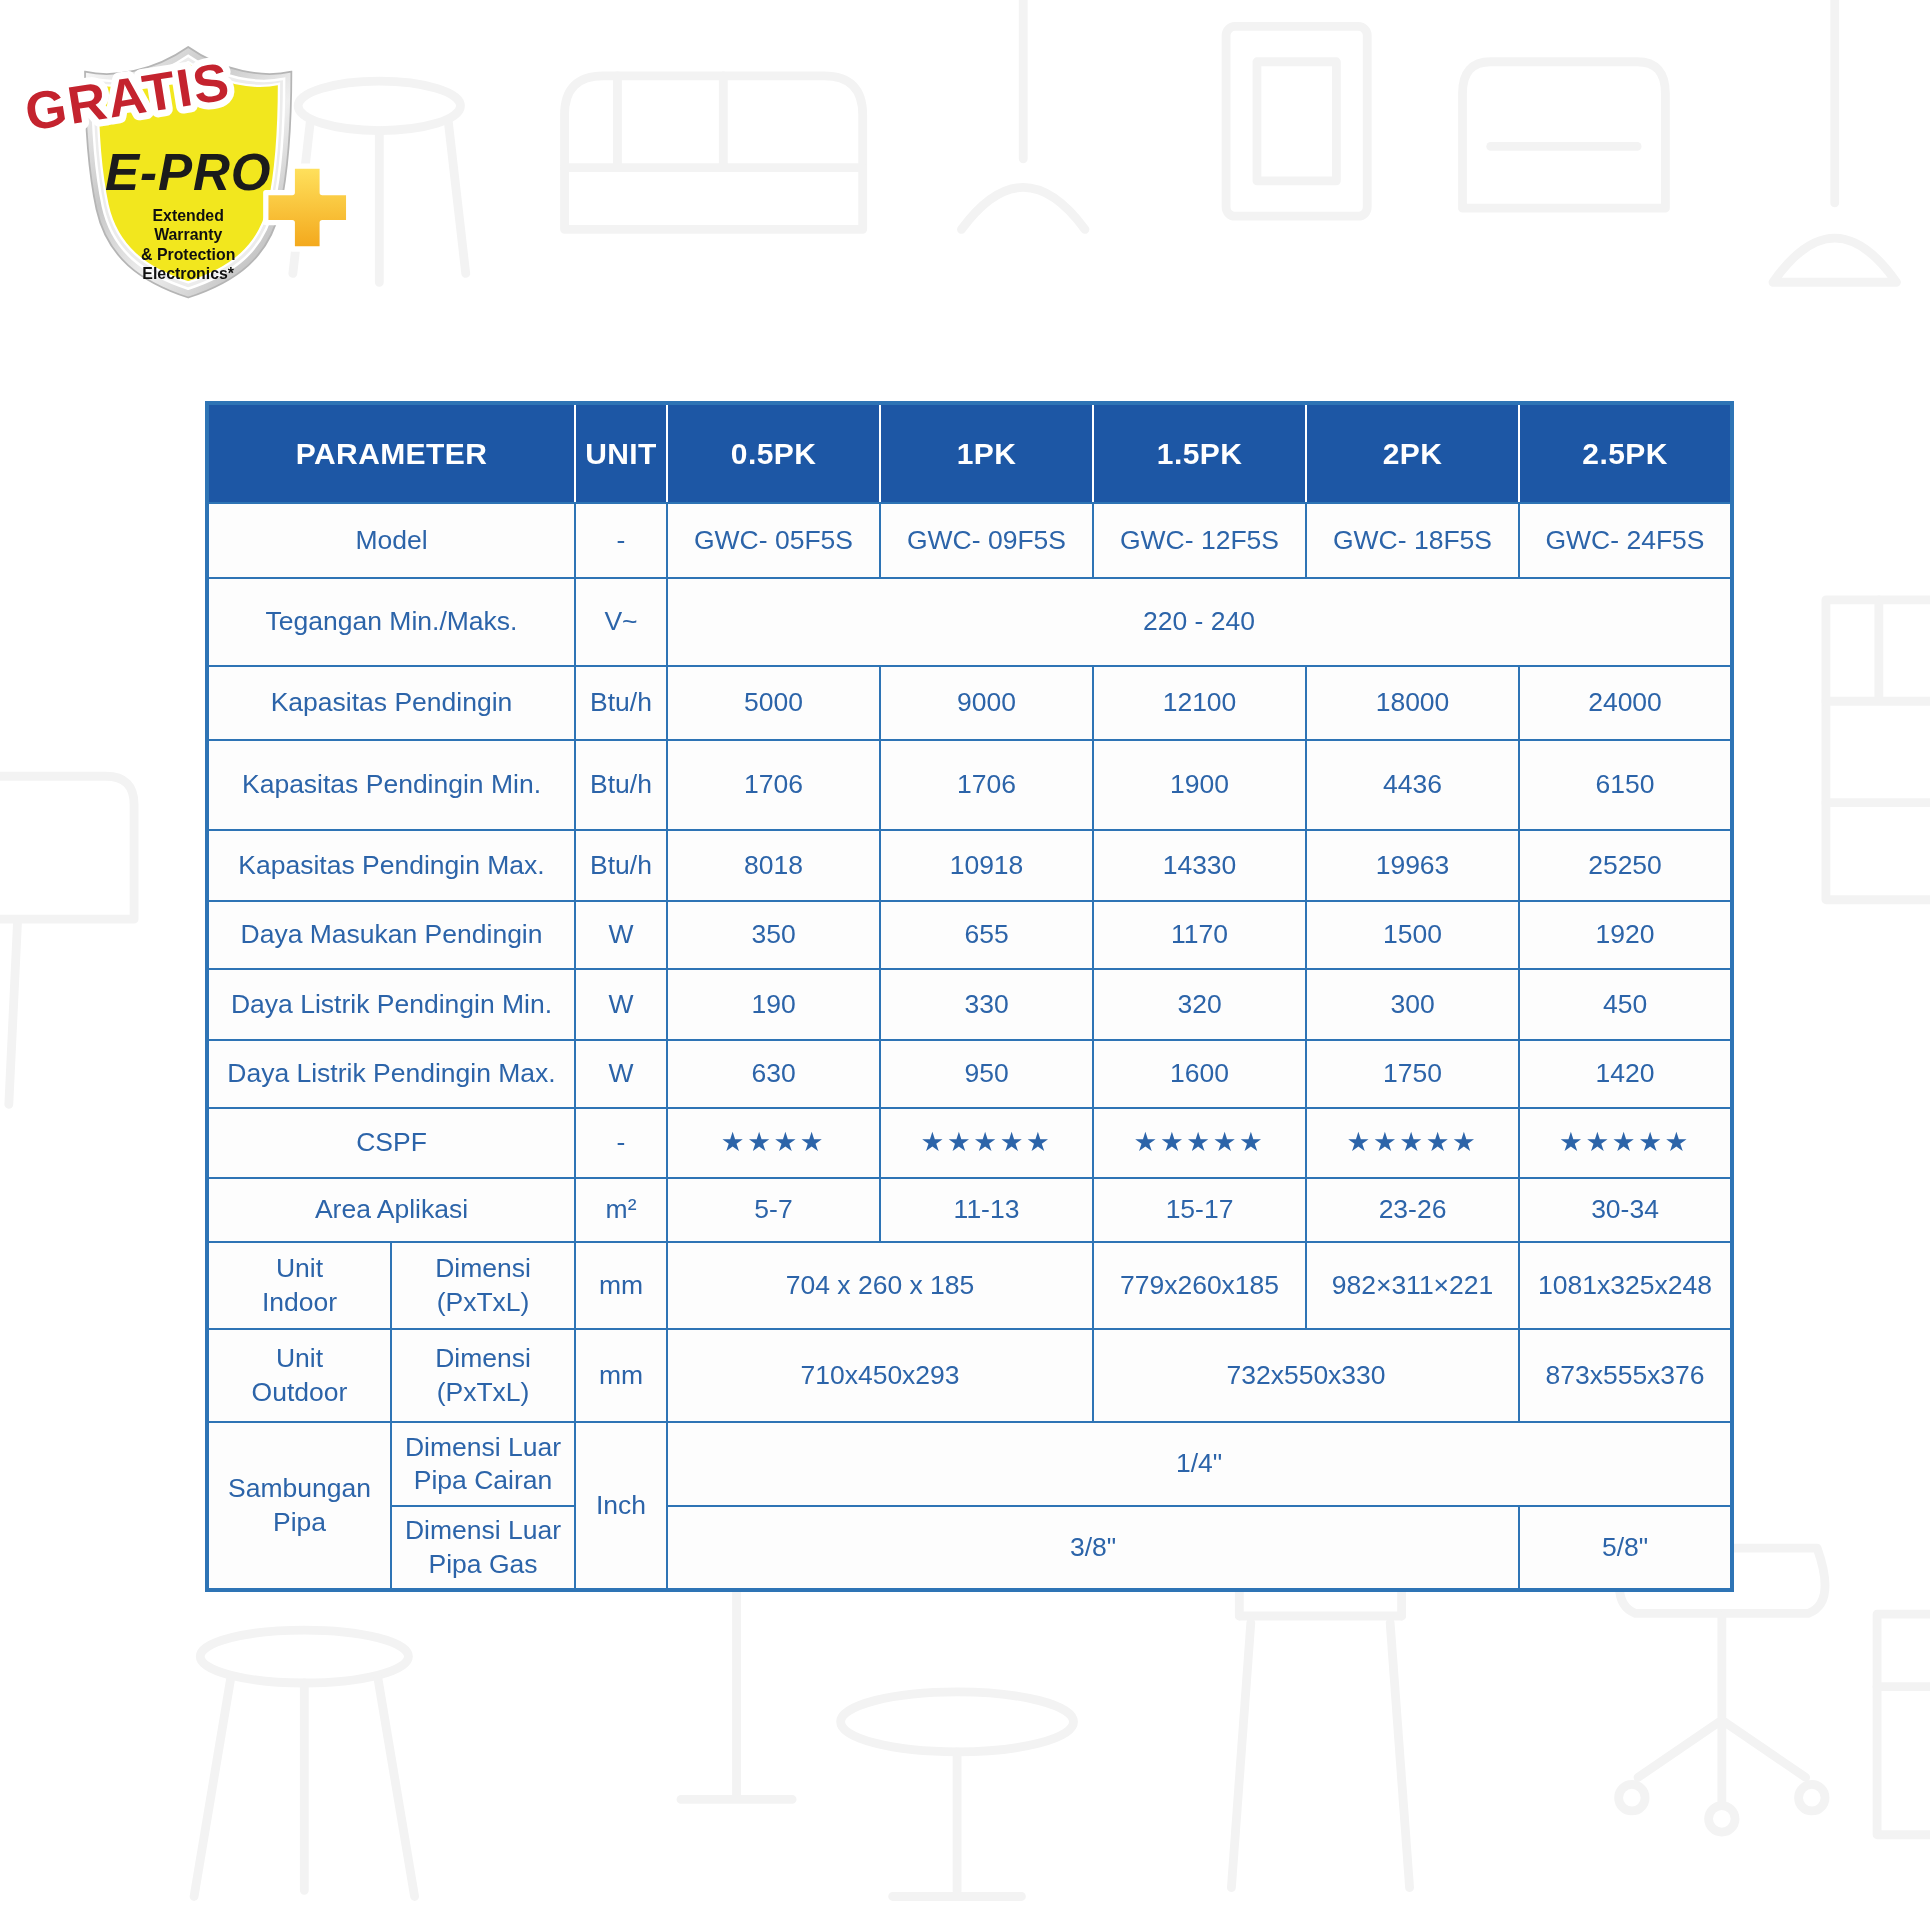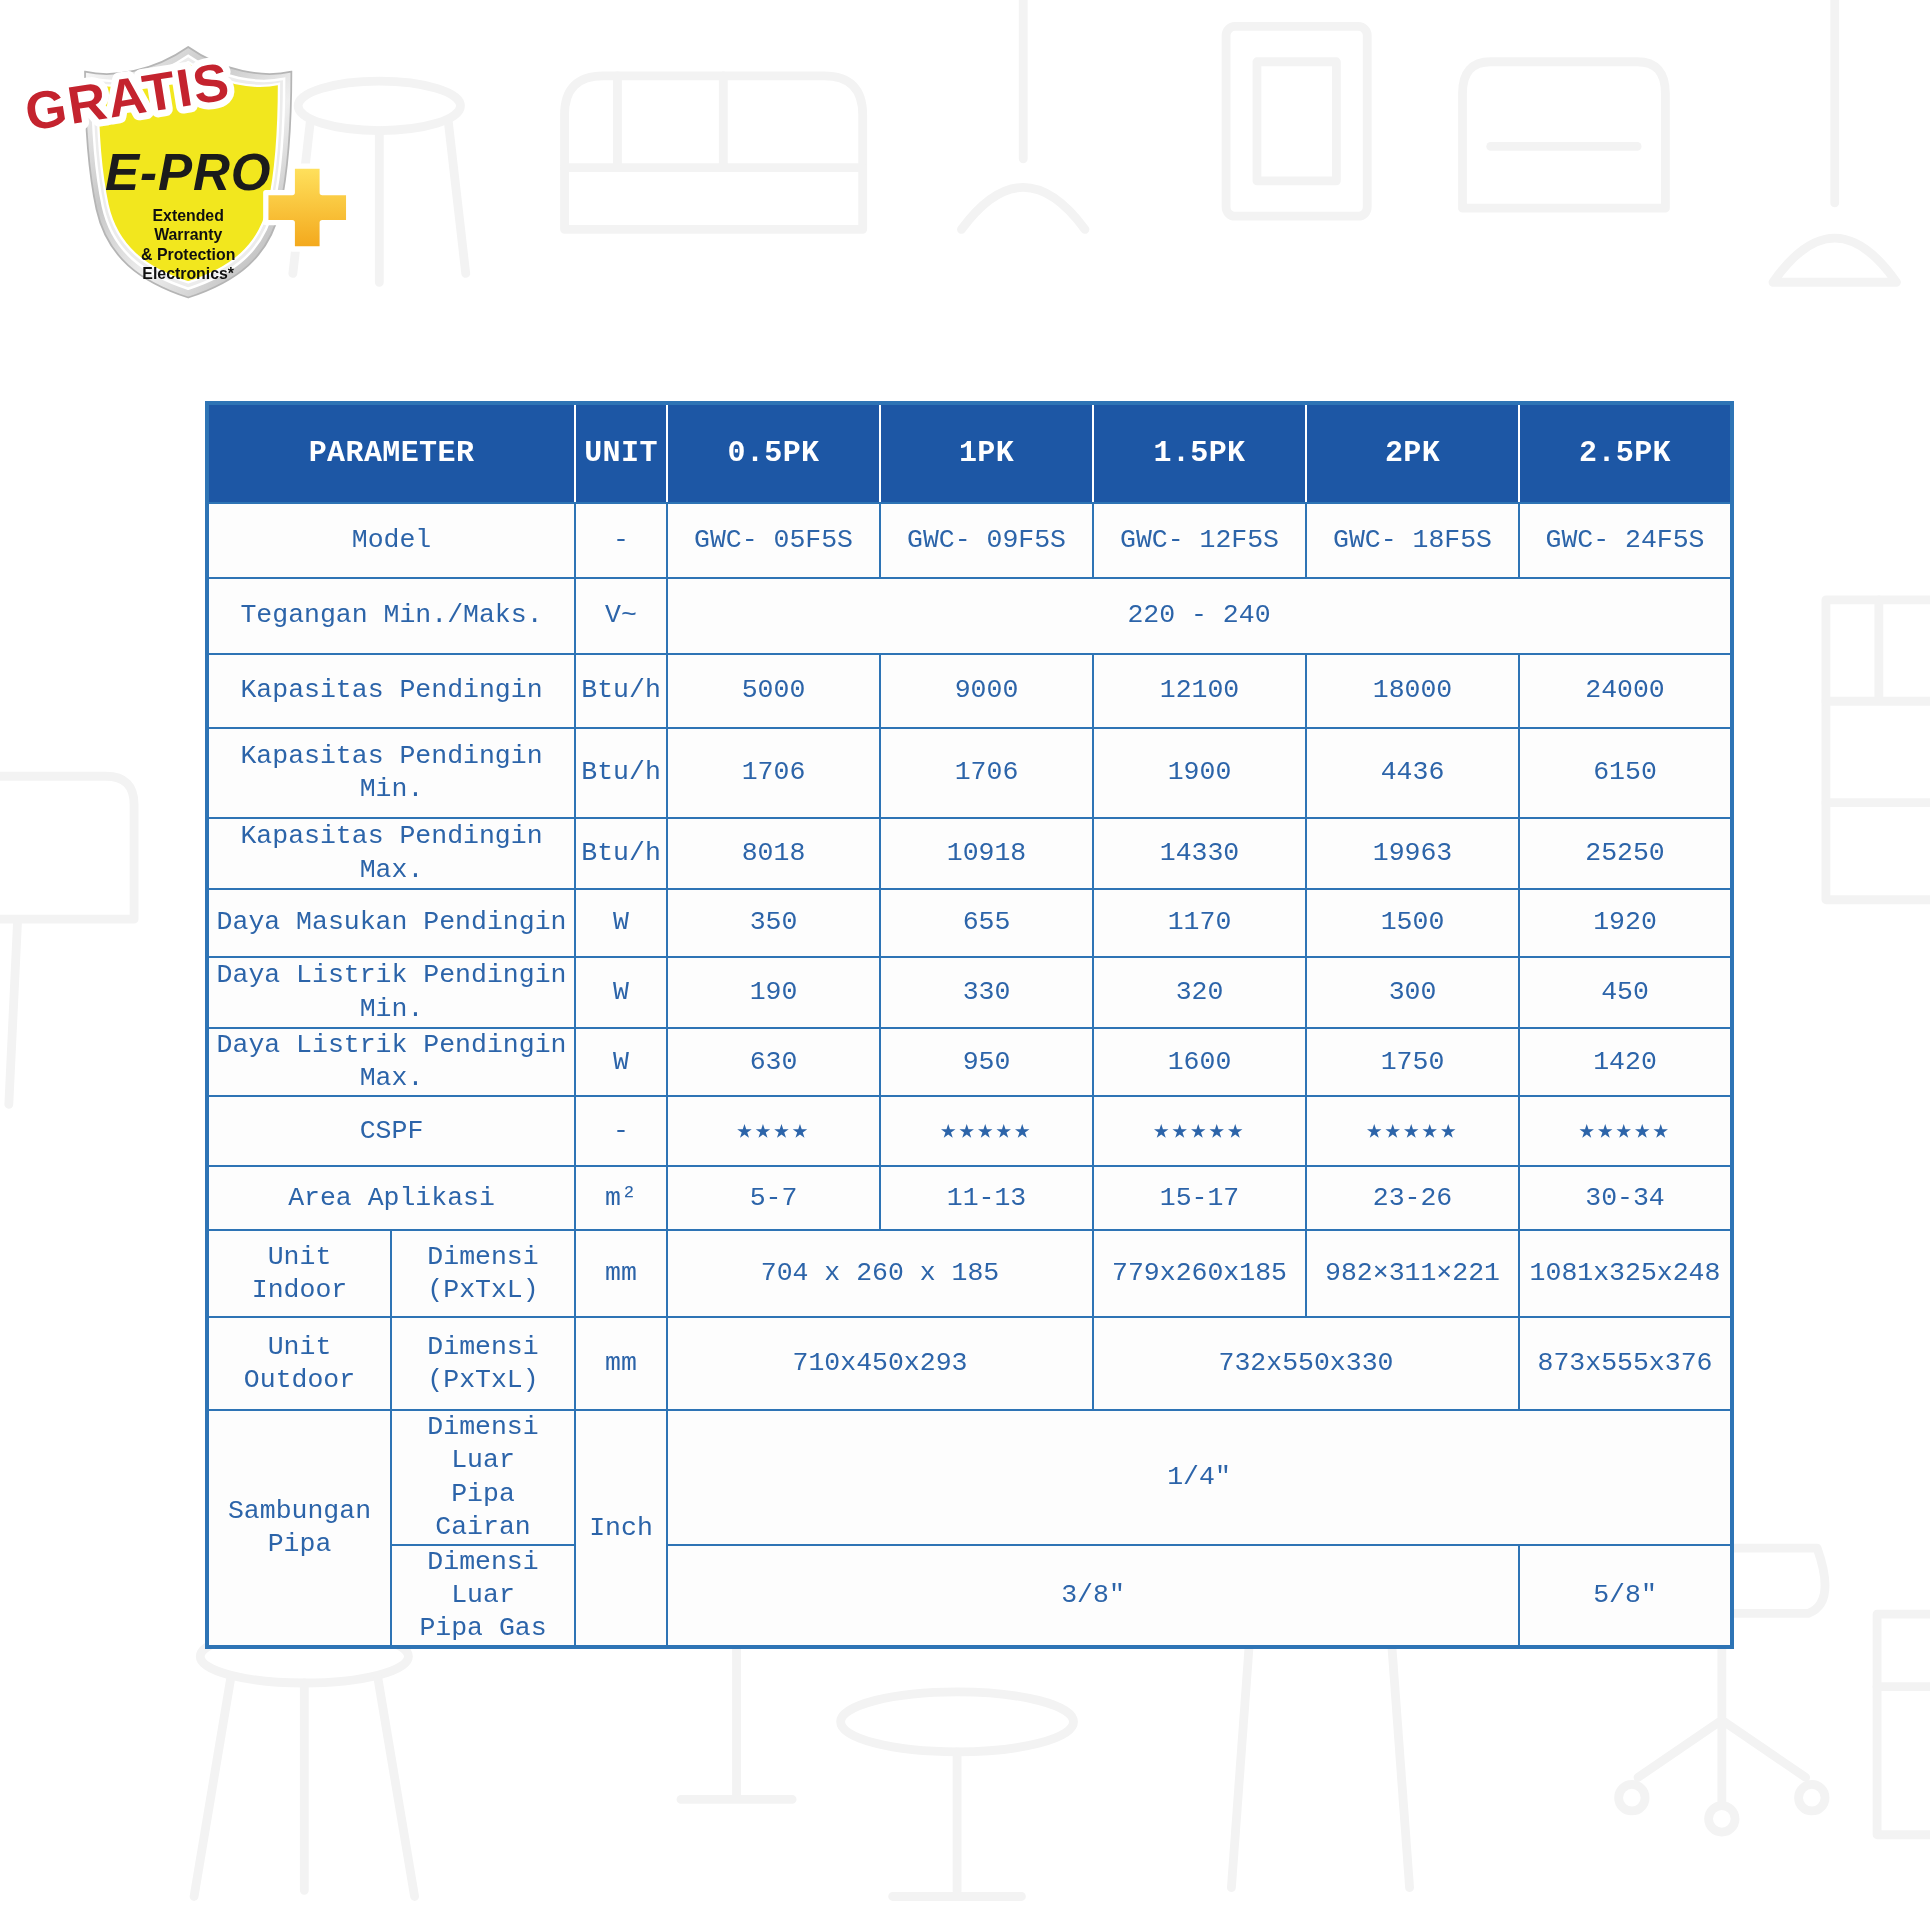--- a/index.html
+++ b/index.html
@@ -17,21 +17,21 @@
   table.spec{
     border-collapse:collapse;table-layout:fixed;width:1526px;
     background:#fdfdfd;
   }
   table.spec td, table.spec th{
     border:2.6px solid #2e74b5;
     text-align:center;vertical-align:middle;
     color:#2c64a9;font-size:26.5px;line-height:1.25;
     padding:0 5.3px;box-sizing:border-box;
   }
-  table.spec{border:4.4px solid #2e74b5;font-family:Liberation Mono, monospace;}
+  table.spec{border:4.4px solid #2e74b5;}
   table.spec th{
     background:#1d57a5;color:#ffffff;font-weight:bold;font-size:30px;
     letter-spacing:0.4px;
     border-left:2.6px solid #ffffff;border-right:2.6px solid #ffffff;
     border-top:2.6px solid #2e74b5;border-bottom:2.6px solid #2e74b5;
   }
   td.stars{font-size:37px;letter-spacing:2.6px;color:#2161ab;padding-bottom:5.3px;}
   td.pre{white-space:pre-line;}
 </style>
 </head>
@@ -151,21 +151,21 @@
   </tr>
   <tr style="height:75px">
     <td colspan="2">Model</td>
     <td>-</td>
     <td>GWC- 05F5S</td>
     <td>GWC- 09F5S</td>
     <td>GWC- 12F5S</td>
     <td>GWC- 18F5S</td>
     <td>GWC- 24F5S</td>
   </tr>
-  <tr style="height:76px">
+  <tr style="height:88px">
     <td colspan="2">Tegangan Min./Maks.</td>
     <td>V~</td>
     <td colspan="5">220 - 240</td>
   </tr>
   <tr style="height:74px">
     <td colspan="2">Kapasitas Pendingin</td>
     <td>Btu/h</td>
     <td>5000</td>
     <td>9000</td>
     <td>12100</td>

